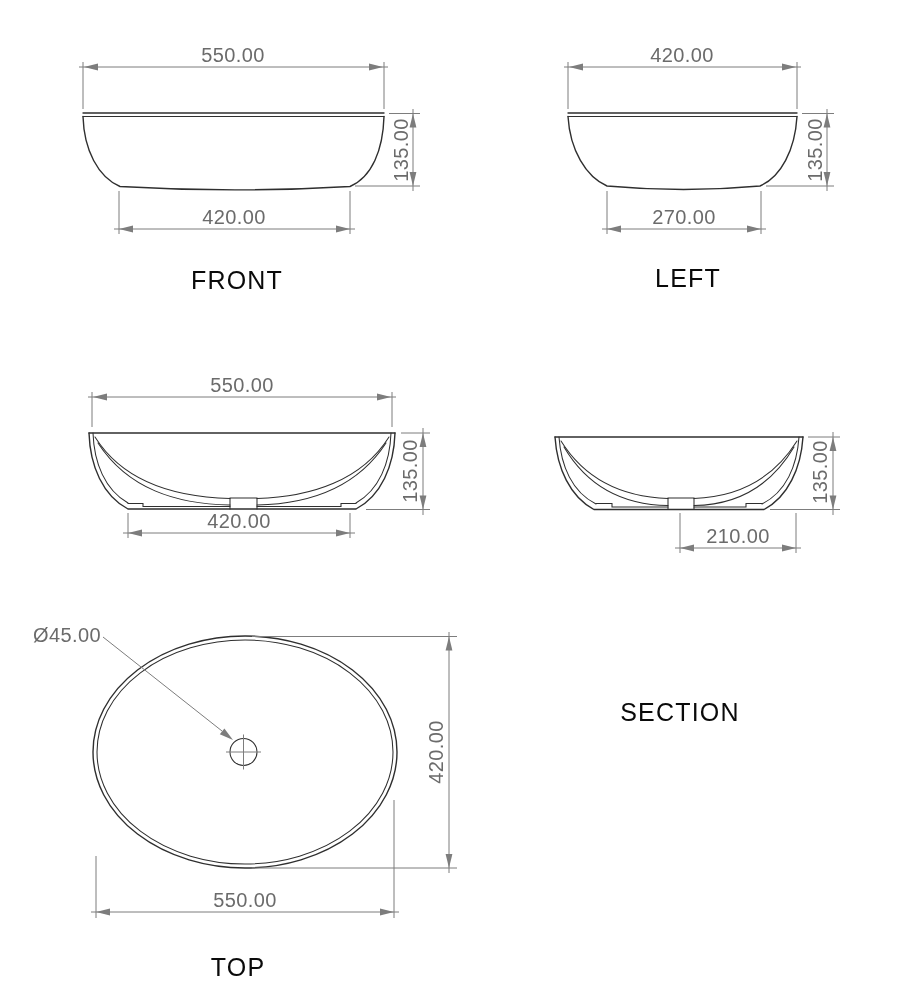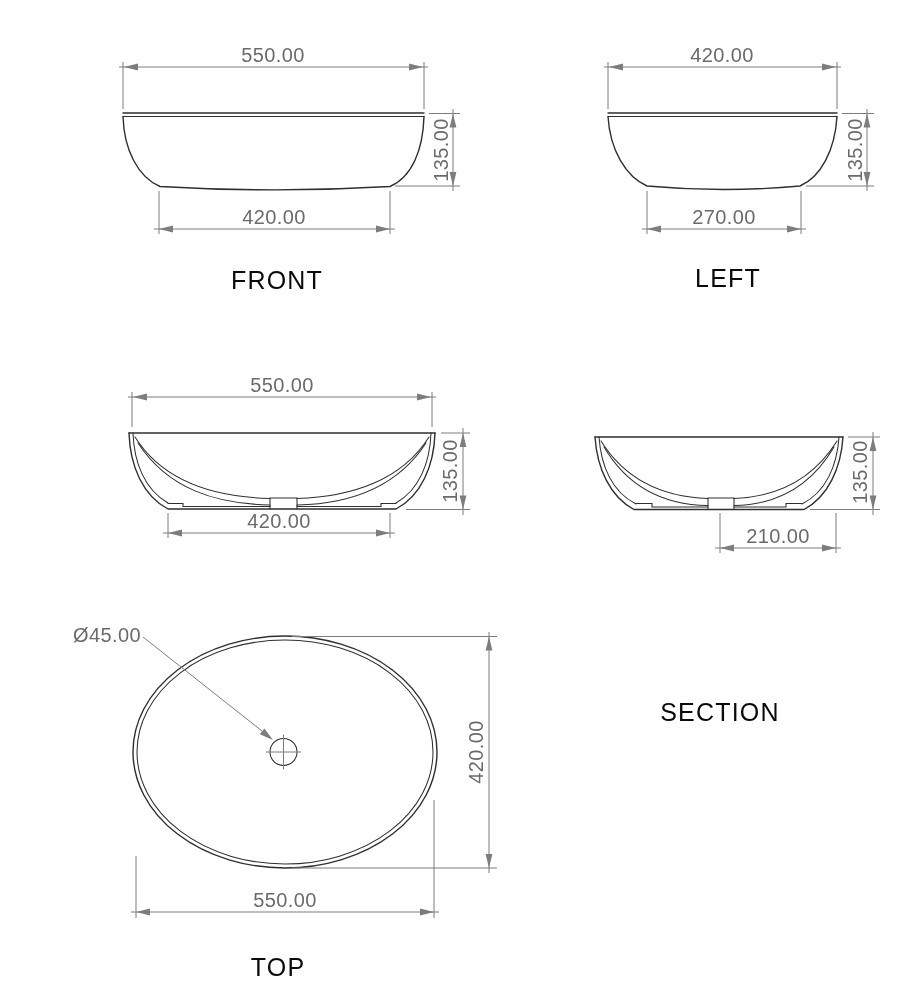--- a/index.html
+++ b/index.html
@@ -9,21 +9,20 @@
     --label:#0a0a0a;
     --background:#ffffff;
   }
   *{margin:0;padding:0;box-sizing:border-box;}
   html,body{background:var(--background);}
   .sheet{
     position:relative;
     width:911px;height:999px;
     background:var(--background);
     overflow:hidden;
-    padding-left:40px;
   }
   svg{display:block;}
   svg text{font-family:"Liberation Sans","DejaVu Sans",sans-serif;}
   .ol{fill:none;stroke:var(--outline);stroke-width:1.4;stroke-linecap:round;}
   .ol-thin{fill:none;stroke:var(--outline);stroke-width:1.05;stroke-linecap:round;}
   .dim{fill:none;stroke:var(--dimension);stroke-width:1;}
   .arr{fill:var(--dimension);stroke:none;}
   .dtext{fill:var(--dimension-text);font-size:20px;letter-spacing:.4px;}
   .vlabel{fill:var(--label);font-size:25px;letter-spacing:1.2px;}
 </style>

